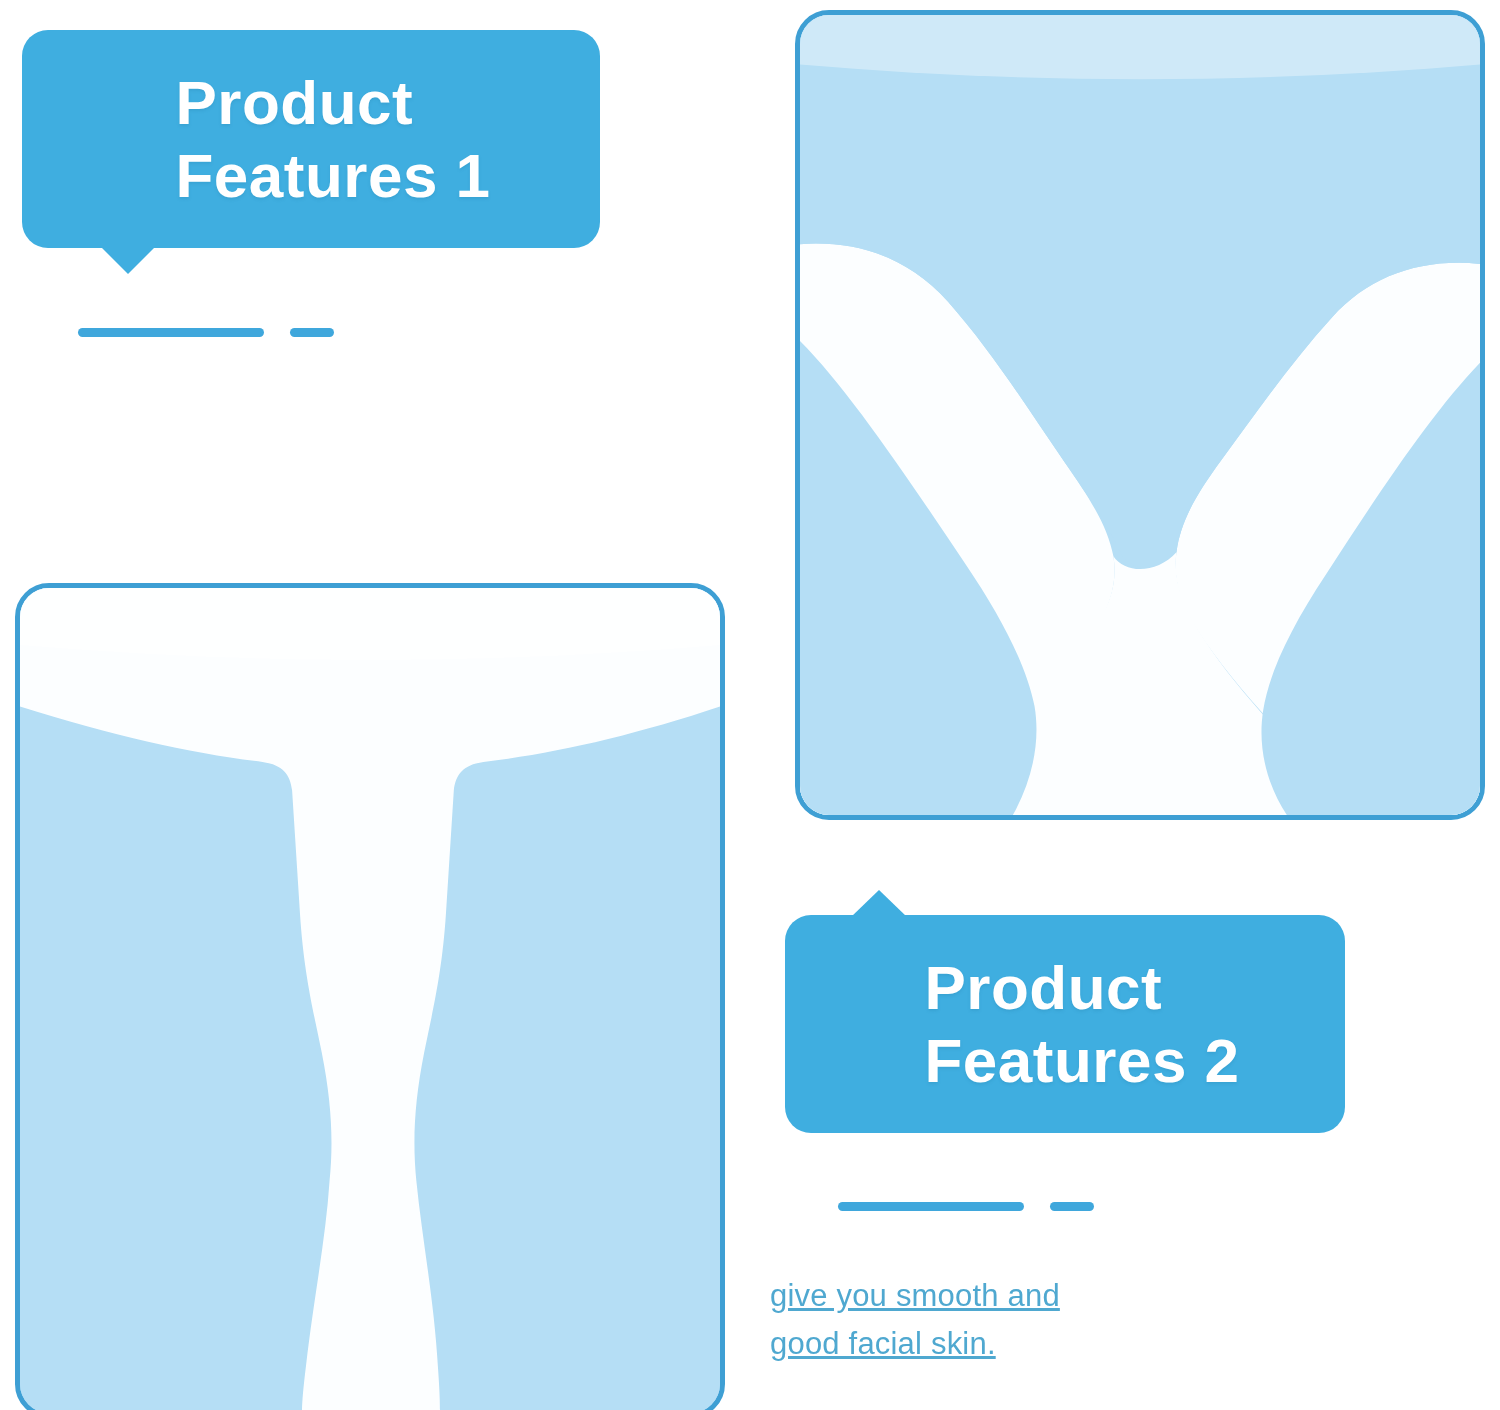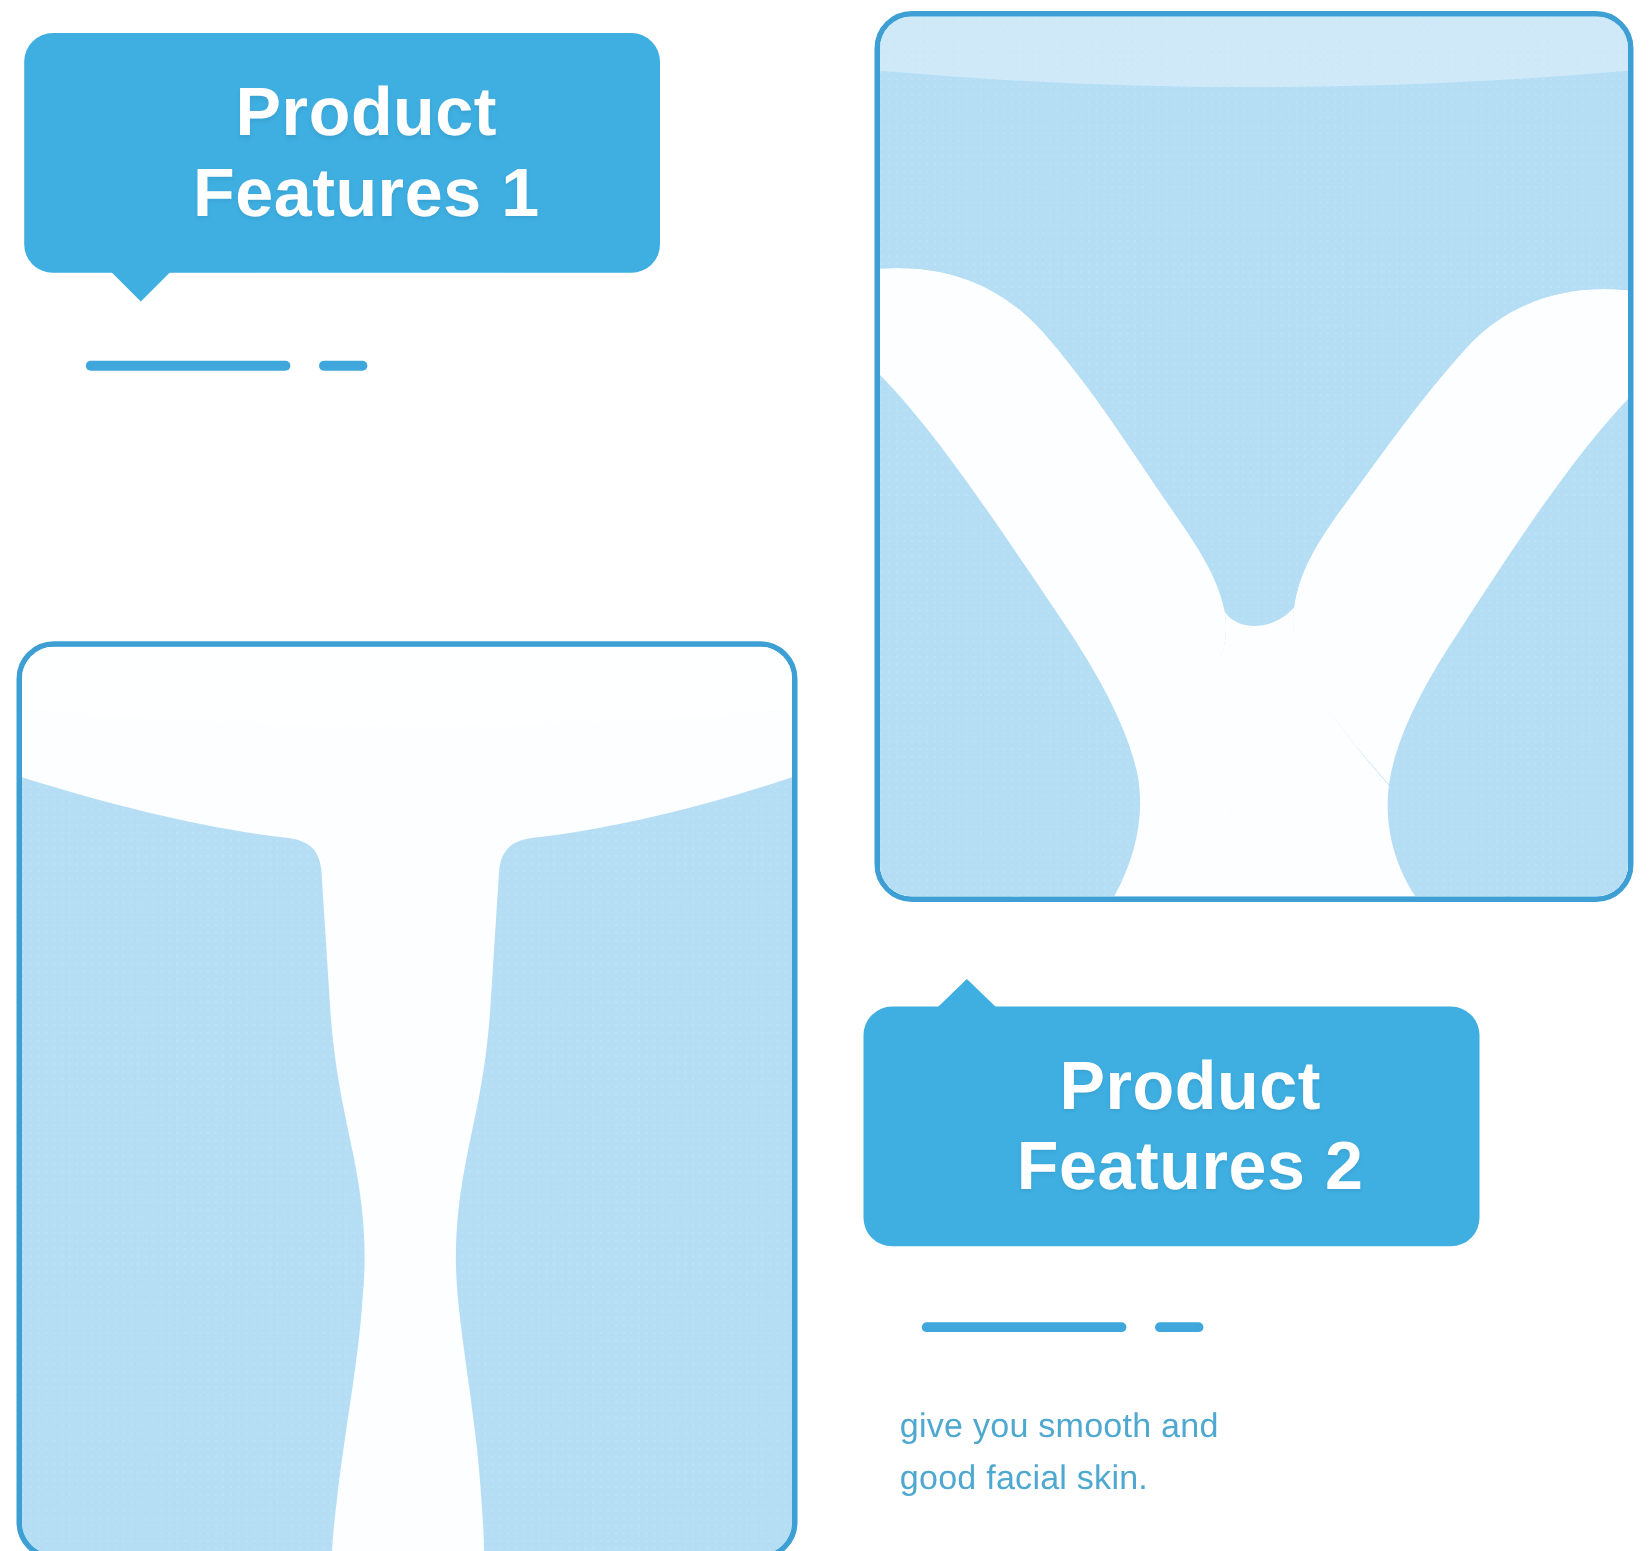--- a/index.html
+++ b/index.html
@@ -25,21 +25,20 @@
 
   
   .bubble {
     position: absolute;
     background: #3FAEE0;
     border-radius: 26px;
     box-sizing: border-box;
     display: flex;
     align-items: center;
     justify-content: center;
-    text-align: center;
   }
   .bubble-title {
     color: #FFFFFF;
     font-weight: bold;
     font-size: 62px;
     line-height: 1.18;
     letter-spacing: 0.5px;
     white-space: pre-line;
     padding: 0 26px;
     text-shadow: 0 2px 3px rgba(40,130,175,0.25);
@@ -110,21 +109,21 @@
   
   .body-text {
     position: absolute;
     color: #4FA8D0;
     font-size: 31px;
     line-height: 1.55;
     white-space: pre-line;
     letter-spacing: 0.2px;
   }
   #body-one { left: 72px; top: 400px; width: 600px; }
-  #body-two { left: 818px; top: 1272px; width: 560px; }
+  #body-two { left: 770px; top: 1272px; width: 560px; text-decoration: underline; }
 
   
   .photo {
     position: absolute;
     border: 5px solid #3E9FD4;
     border-radius: 34px;
     background: #B5DEF5;
     overflow: hidden;
     box-sizing: border-box;
   }

